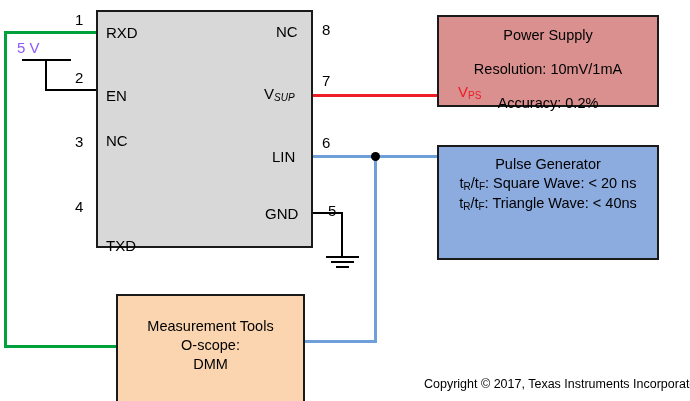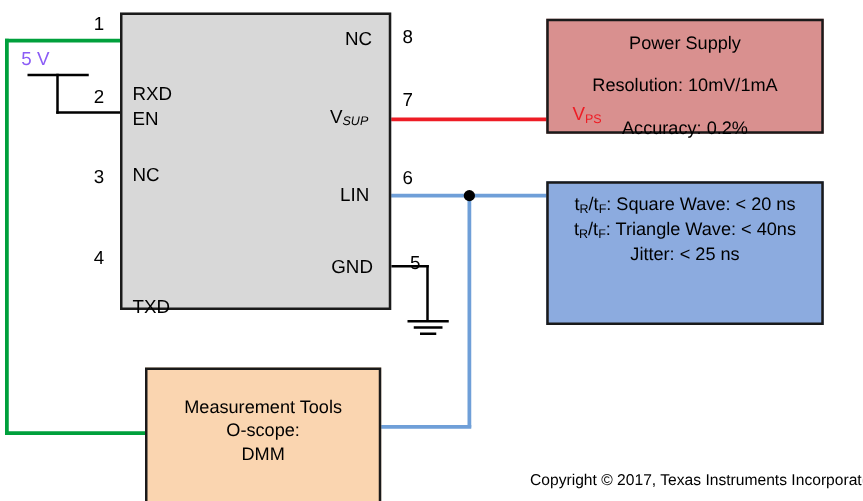--- a/index.html
+++ b/index.html
@@ -148,21 +148,21 @@
   <div class="wire blue abs" style="left:303px;top:340px;width:74px;height:3px;"></div>
   <div class="dot" style="left:371px;top:152px;"></div>
 
   <div class="abs" id="ic-body"></div>
 
   <div class="pin-num" style="left:75px;top:12px;">1</div>
   <div class="pin-num" style="left:75px;top:70px;">2</div>
   <div class="pin-num" style="left:75px;top:134px;">3</div>
   <div class="pin-num" style="left:75px;top:199px;">4</div>
 
-  <div class="pin-label" style="left:106px;top:25px;margin-top:43px;">RXD</div>
+  <div class="pin-label" style="left:106px;top:25px;">RXD</div>
   <div class="pin-label" style="left:106px;top:88px;">EN</div>
   <div class="pin-label" style="left:106px;top:133px;">NC</div>
   <div class="pin-label" style="left:106px;top:199px;margin-top:39px;">TXD</div>
 
   <div class="pin-num" style="left:322px;top:22px;">8</div>
   <div class="pin-num" style="left:322px;top:73px;">7</div>
   <div class="pin-num" style="left:322px;top:135px;">6</div>
   <div class="pin-num" style="left:328px;top:203px;">5</div>
 
   <div class="pin-label" style="left:276px;top:24px;">NC</div>
@@ -173,23 +173,23 @@
   <div id="five-v-text">5 V</div>
 
   <div class="inst" id="power-supply">
     <span class="line">Power Supply</span>
     <span class="line">Resolution: 10mV/1mA</span>
     <span class="line">Accuracy: 0.2%</span>
   </div>
   <div id="vps-label"><span>V</span><sub>PS</sub></div>
 
   <div class="inst" id="pulse-generator">
+    <span class="line">Pulse Generator</span>
     <span class="line"><span>t</span><sub>R</sub><span>/t</span><sub>F</sub><span>: Square Wave: &lt; 20 ns</span></span>
     <span class="line"><span>t</span><sub>R</sub><span>/t</span><sub>F</sub><span>: Triangle Wave: &lt; 40ns</span></span>
-    <span class="line">Jitter: &lt; 25 ns</span>
   </div>
 
   <div class="inst" id="measurement-tools">
     <span class="line">Measurement Tools</span>
     <span class="line">O-scope:</span>
     <span class="line">DMM</span>
   </div>
 
   <div id="copyright">Copyright © 2017, Texas Instruments Incorporated</div>
 

